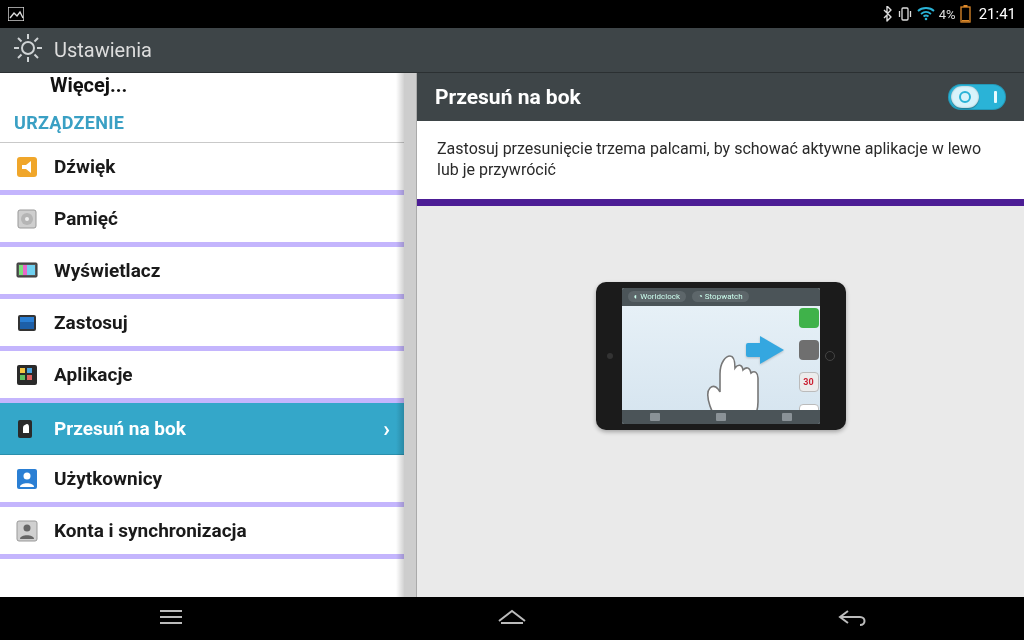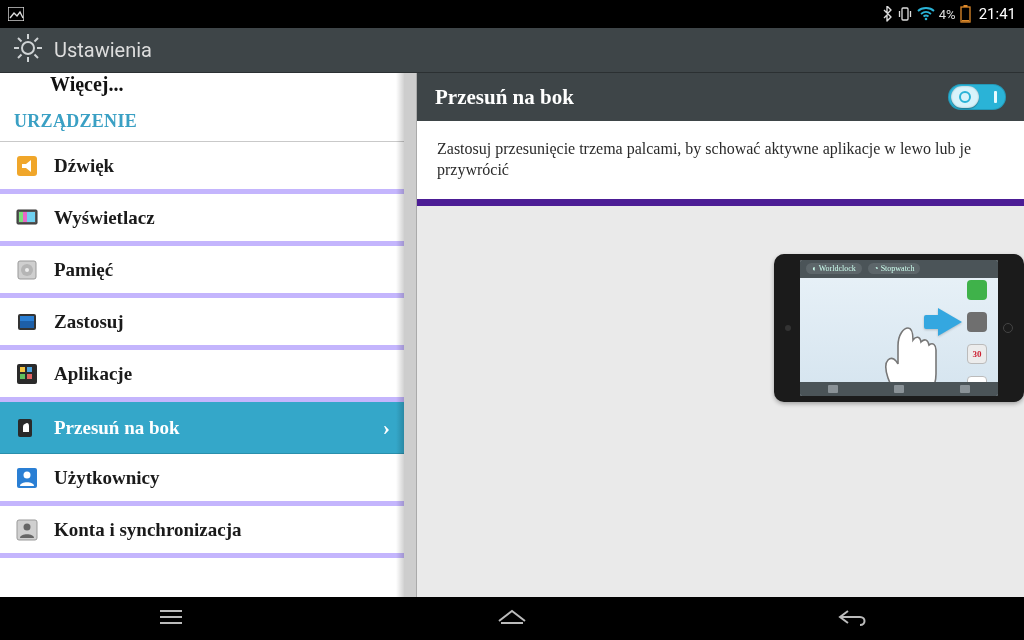--- a/index.html
+++ b/index.html
@@ -11,21 +11,21 @@
   .status-right { gap: 4px; }
   .status-right svg, .status-left svg { display: block; }
   .batt-pct { font-size: 13px; color: #ddd; }
   .clock { font-size: 15px; margin-left: 4px; }
   
   
   .app-header { height: 45px; background: #3e4548; color: #ddd; display: flex; align-items: center; padding: 0 12px; gap: 10px; border-bottom: 1px solid #2b3032; }
   .app-title { font-size: 20px; font-weight: 400; }
   
   
-  .main { display: flex; height: 524px; background: #bef264; font-family: Liberation Serif, serif; }
+  .main { display: flex; height: 524px; background: #bef264; }
   
   .left-pane { width: 404px; background: #fff; overflow: hidden; position: relative; }
   .left-shadow { position:absolute; right:0; top:0; bottom:0; width:8px; background: linear-gradient(to right, rgba(0,0,0,0), rgba(0,0,0,0.18)); pointer-events:none; }
   
   .row-clip { font-size: 20px; font-weight: 700; color: #111; padding: 0 16px 6px 50px; }
   
   .sect-head { height: 40px; display: flex; align-items: center; padding: 0 14px; font-size: 18px; font-weight: 700; color: #3aa0c4; letter-spacing: .3px; border-bottom: 1px solid #c9c9c9; }
   
   .row { height: 52px; display: flex; align-items: center; padding: 0 14px; gap: 14px; border-bottom: 5px solid #c4b5fd; font-size: 19px; font-weight: 700; color: #1a1a1a; }
   .row .icon { width: 26px; height: 26px; flex: 0 0 26px; display:flex; align-items:center; justify-content:center; }
@@ -37,30 +37,30 @@
   
   .detail-header { height: 48px; background: #3e4548; color: #fff; display:flex; align-items:center; padding: 0 18px; font-size: 21px; font-weight: 700; justify-content: space-between; }
   
   .toggle { width: 58px; height: 26px; border-radius: 13px; background: #2ab3d7; position: relative; box-shadow: inset 0 0 0 1px rgba(0,0,0,.15); display:flex; align-items:center; }
   .toggle .knob { width: 28px; height: 22px; border-radius: 11px; background: #d8f3fb; position:absolute; left:3px; top:2px; display:flex; align-items:center; justify-content:center; box-shadow: 0 0 2px rgba(0,0,0,.3) inset, 0 1px 1px rgba(0,0,0,.3); }
   .toggle .knob::after { content:""; width:8px; height:8px; border:2px solid #2ab3d7; border-radius:50%; }
   .toggle .bar { position:absolute; right:9px; width:3px; height:12px; background:#e8fbff; border-radius:1px; }
   
   .detail-desc { padding: 18px 20px; font-size: 16px; color: #2a2a2a; line-height: 1.3; border-bottom: 7px solid #4c1d95; }
   
-  .illus-zone { flex:1; background: #eaeaea; margin: 0; display:flex; align-items:flex-start; justify-content:flex-end; padding-top: 48px; }
+  .illus-zone { flex:1; background: #eaeaea; margin: 0; display:flex; align-items:flex-start; justify-content:center; padding-top: 76px; }
   
   
   .tablet { width: 250px; height: 148px; background: #1b1b1b; border-radius: 10px; padding: 6px 26px; position: relative; box-shadow: 0 2px 4px rgba(0,0,0,.3); }
   .tablet::before { content:""; position:absolute; left:11px; top:50%; width:6px; height:6px; background:#333; border-radius:50%; transform:translateY(-50%); }
   .tablet::after { content:""; position:absolute; right:11px; top:50%; width:8px; height:8px; border:1px solid #444; border-radius:50%; transform:translateY(-50%); }
   .screen { width:100%; height:100%; background: linear-gradient(#e9f2f8,#d5e4ef); border-radius:2px; position:relative; overflow:hidden; }
   .screen-top { height:18px; background:#4b5458; display:flex; align-items:center; gap:6px; padding:0 6px; font-size:8px; color:#cfe; }
   .screen-top span { background:#5d666a; border-radius:8px; padding:1px 6px; }
-  .apps-col { position:absolute; right:11px; top:20px; display:flex; flex-direction:column; gap:12px; }
+  .apps-col { position:absolute; right:1px; top:20px; display:flex; flex-direction:column; gap:12px; }
   .app-ico { width:20px; height:20px; border-radius:4px; }
   .a1{background:#3fb24a;} .a2{background:#6f6f6f;} .a3{background:#ececec; border:1px solid #bbb; display:flex; align-items:center; justify-content:center; font-size:9px; font-weight:700; color:#c23;} .a4{background:#fff; border:1px solid #bbb;}
   .arrow { position:absolute; right:36px; top:48px; width:0;height:0; border-top:14px solid transparent; border-bottom:14px solid transparent; border-left:24px solid #34a7e0; filter: drop-shadow(0 1px 1px rgba(0,0,0,.2)); }
   .arrow::before{content:"";position:absolute;left:-38px;top:-7px;width:18px;height:14px;background:#34a7e0;border-radius:2px;}
   .screen-bot { position:absolute; bottom:0; left:0; right:0; height:14px; background:#4b5458; display:flex; align-items:center; justify-content:space-around; }
   .screen-bot i{ width:10px;height:8px; background:#8a9297; border-radius:1px; }
   .hand { position:absolute; left:78px; top:54px; }
   
   
   .nav-bar { height: 40px; background: #000; display:flex; align-items:center; justify-content:space-around; }
@@ -141,38 +141,38 @@
             <rect x="2" y="2" width="20" height="20" rx="3" fill="#f0a62a"></rect>
             <path d="M7 10 L11 10 L16 6 L16 18 L11 14 L7 14 Z" fill="#fff"></path>
           </svg>
       </span>
       <span>Dźwięk</span>
     </div>
 
     <div class="row">
       <span class="icon">
         <svg width="24" height="24" viewBox="0 0 24 24">
+            <rect x="3" y="3" width="18" height="18" rx="2" fill="#cfcfcf" stroke="#999"></rect>
+            <circle cx="12" cy="12" r="6" fill="#b5b5b5"></circle>
+            <circle cx="12" cy="12" r="2" fill="#eee"></circle>
+          </svg>
+      </span>
+      <span>Pamięć</span>
+    </div>
+
+    <div class="row">
+      <span class="icon">
+        <svg width="24" height="24" viewBox="0 0 24 24">
             <rect x="2" y="4" width="20" height="14" rx="1" fill="#555" stroke="#333"></rect>
             <rect x="4" y="6" width="16" height="10" fill="#6fd0f0"></rect>
             <rect x="4" y="6" width="8" height="10" fill="#e866c8"></rect>
             <rect x="4" y="6" width="4" height="10" fill="#7be07b"></rect>
           </svg>
       </span>
       <span>Wyświetlacz</span>
-    </div>
-
-    <div class="row">
-      <span class="icon">
-        <svg width="24" height="24" viewBox="0 0 24 24">
-            <rect x="3" y="3" width="18" height="18" rx="2" fill="#cfcfcf" stroke="#999"></rect>
-            <circle cx="12" cy="12" r="6" fill="#b5b5b5"></circle>
-            <circle cx="12" cy="12" r="2" fill="#eee"></circle>
-          </svg>
-      </span>
-      <span>Pamięć</span>
     </div>
 
     <div class="row">
       <span class="icon">
         <svg width="24" height="24" viewBox="0 0 24 24">
             <rect x="3" y="4" width="18" height="16" rx="2" fill="#333"></rect>
             <rect x="5" y="6" width="14" height="12" fill="#1d5fa8"></rect>
             <rect x="5" y="6" width="14" height="5" fill="#2a7fd4"></rect>
           </svg>
       </span>

